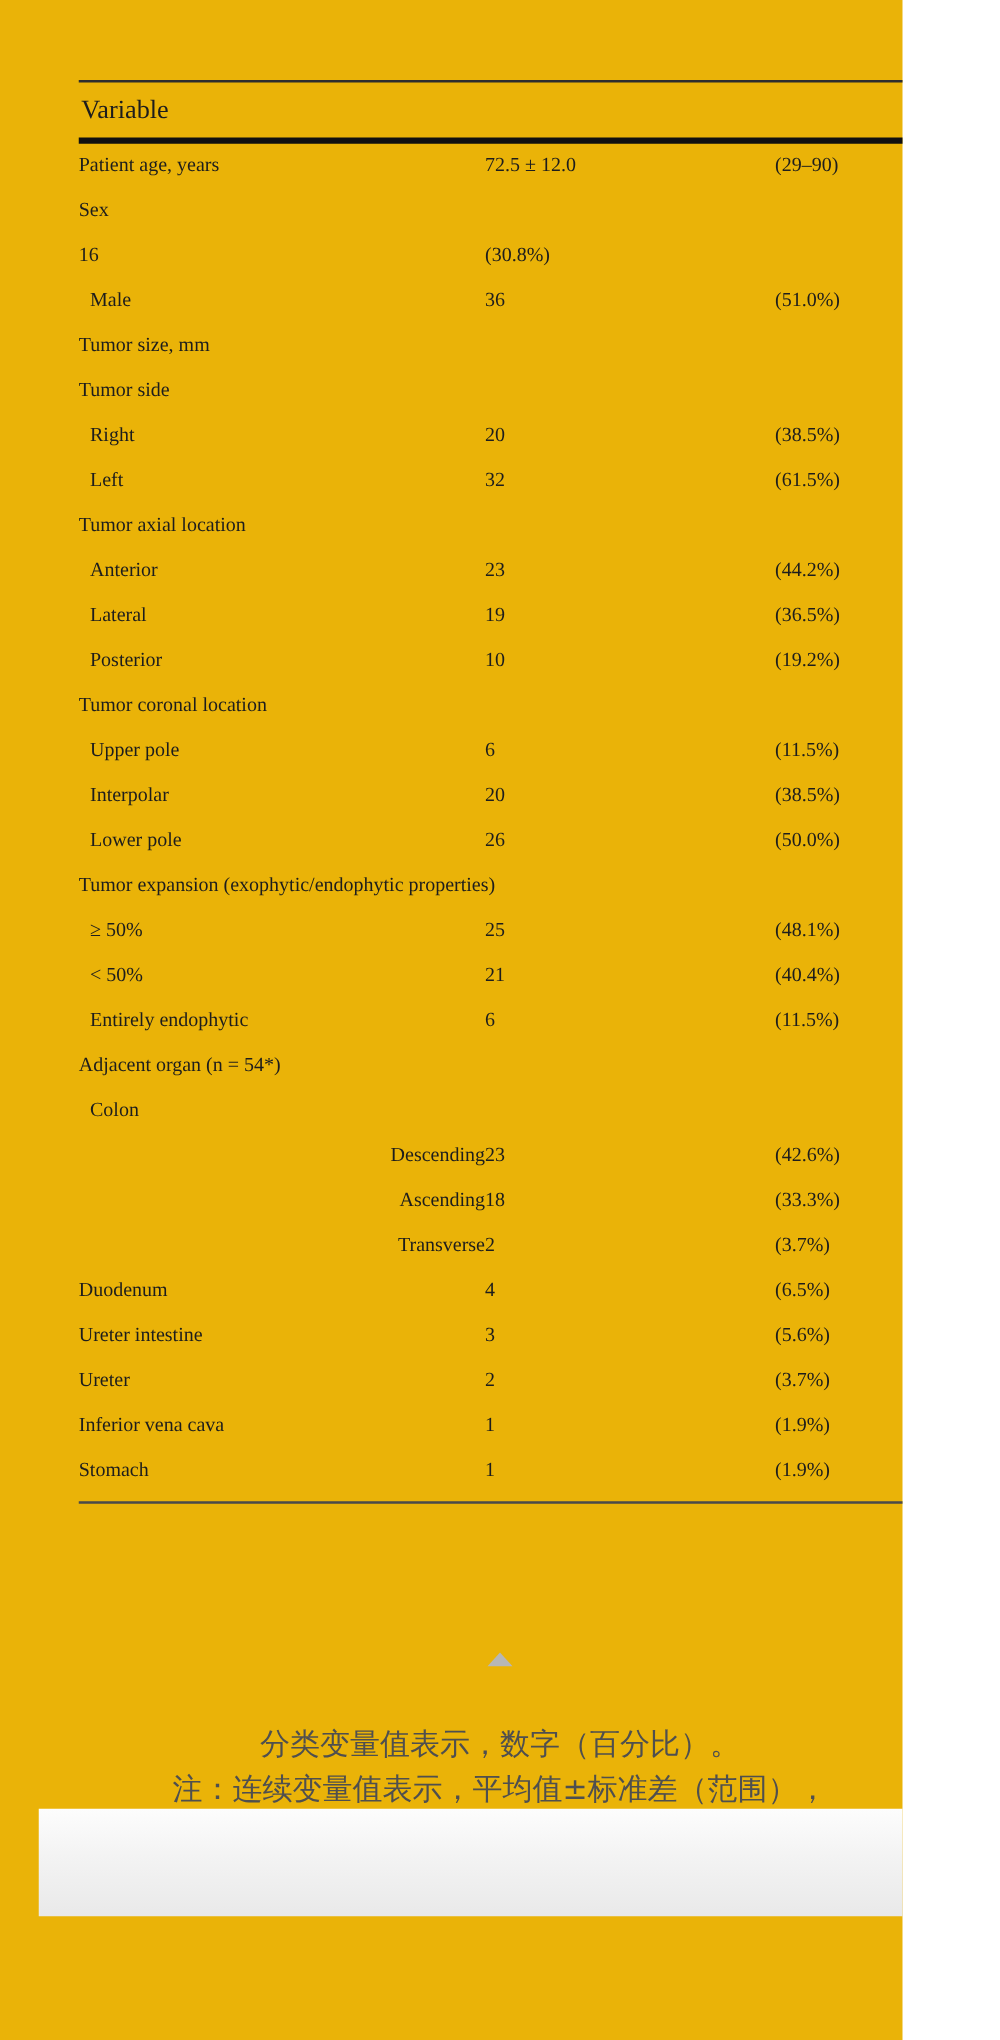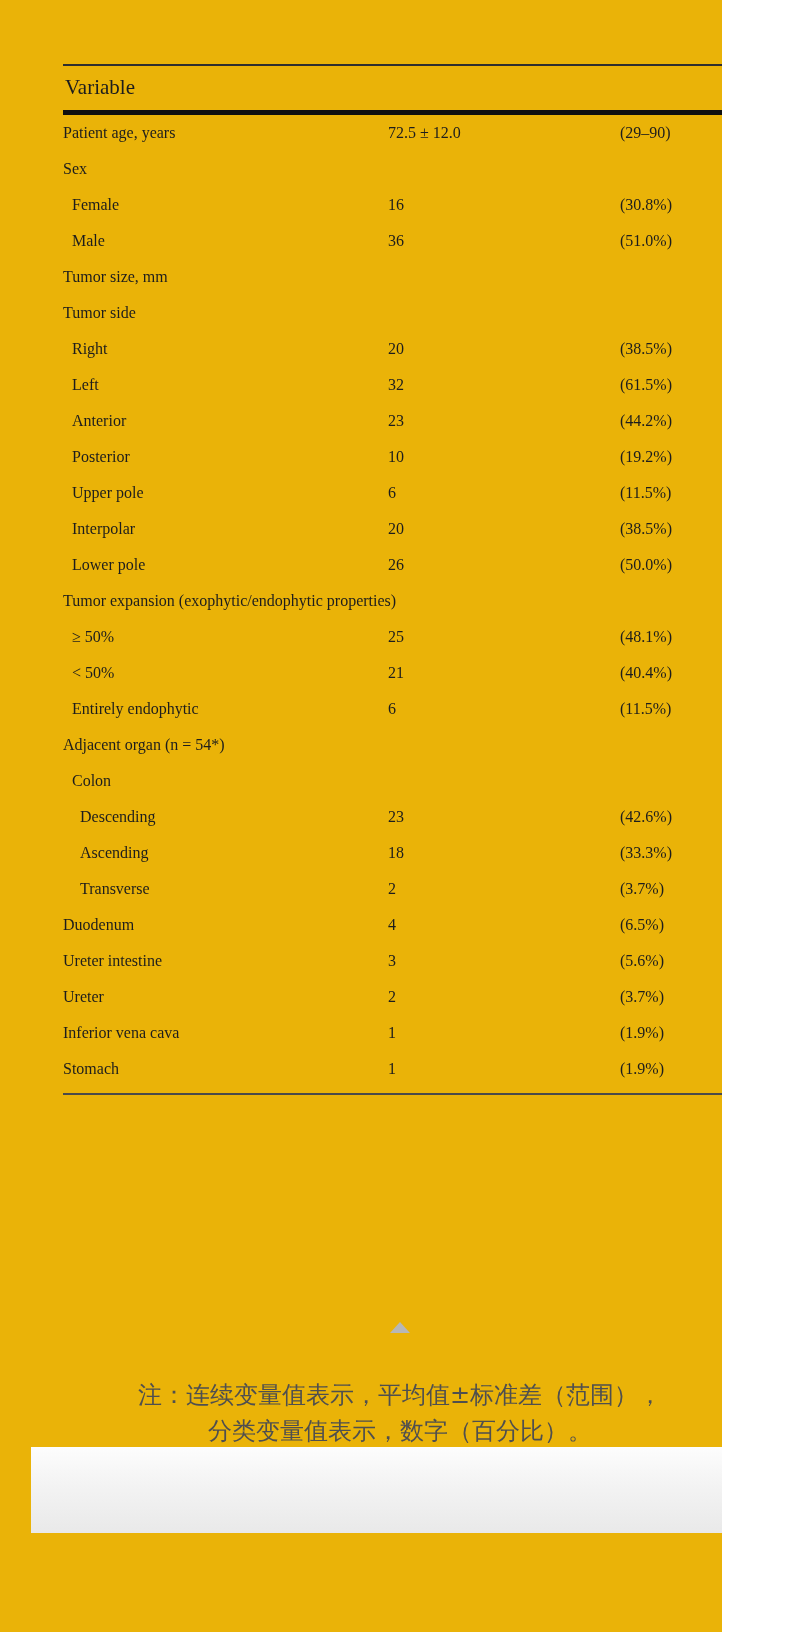--- a/index.html
+++ b/index.html
@@ -23,21 +23,21 @@
   }
   .t-row {
     display:grid;
     grid-template-columns:325px 232px 1fr;
     height:36px; line-height:36px;
     font-size:16px;
     white-space:nowrap;
   }
   .cell { overflow:visible; }
   .cell-label.ind-1 { padding-left:9px; }
-  .cell-label.ind-2 { padding-left:17px; }
+  .cell-label.ind-2 { padding-left:17px;text-align:right; }
   
   .collapse-triangle {
     position:absolute; left:390px; top:1322px;
     width:0; height:0; cursor:pointer;
     border-left:10px solid transparent;
     border-right:10px solid transparent;
     border-bottom:11px solid #b7b7b7;
   }
   
   .note {
@@ -68,21 +68,20 @@
           <span class="cell cell-label ind-0">Patient age, years</span>
           <span class="cell cell-value">72.5 ± 12.0</span>
           <span class="cell cell-percent">(29–90)</span>
         </div>
         <div class="t-row">
           <span class="cell cell-label ind-0">Sex</span>
           <span class="cell cell-value"></span>
           <span class="cell cell-percent"></span>
         </div>
         <div class="t-row">
-          <span class="cell cell-label ind-1">Female</span>
           <span class="cell cell-value">16</span>
           <span class="cell cell-percent">(30.8%)</span>
         </div>
         <div class="t-row">
           <span class="cell cell-label ind-1">Male</span>
           <span class="cell cell-value">36</span>
           <span class="cell cell-percent">(51.0%)</span>
         </div>
         <div class="t-row">
           <span class="cell cell-label ind-0">Tumor size, mm</span>
@@ -97,30 +96,45 @@
           <span class="cell cell-label ind-1">Right</span>
           <span class="cell cell-value">20</span>
           <span class="cell cell-percent">(38.5%)</span>
         </div>
         <div class="t-row">
           <span class="cell cell-label ind-1">Left</span>
           <span class="cell cell-value">32</span>
           <span class="cell cell-percent">(61.5%)</span>
         </div>
         <div class="t-row">
+          <span class="cell cell-label ind-0">Tumor axial location</span>
+          <span class="cell cell-value"></span>
+          <span class="cell cell-percent"></span>
+        </div>
+        <div class="t-row">
           <span class="cell cell-label ind-1">Anterior</span>
           <span class="cell cell-value">23</span>
           <span class="cell cell-percent">(44.2%)</span>
         </div>
         <div class="t-row">
+          <span class="cell cell-label ind-1">Lateral</span>
+          <span class="cell cell-value">19</span>
+          <span class="cell cell-percent">(36.5%)</span>
+        </div>
+        <div class="t-row">
           <span class="cell cell-label ind-1">Posterior</span>
           <span class="cell cell-value">10</span>
           <span class="cell cell-percent">(19.2%)</span>
         </div>
         <div class="t-row">
+          <span class="cell cell-label ind-0">Tumor coronal location</span>
+          <span class="cell cell-value"></span>
+          <span class="cell cell-percent"></span>
+        </div>
+        <div class="t-row">
           <span class="cell cell-label ind-1">Upper pole</span>
           <span class="cell cell-value">6</span>
           <span class="cell cell-percent">(11.5%)</span>
         </div>
         <div class="t-row">
           <span class="cell cell-label ind-1">Interpolar</span>
           <span class="cell cell-value">20</span>
           <span class="cell cell-percent">(38.5%)</span>
         </div>
         <div class="t-row">
@@ -197,19 +211,19 @@
           <span class="cell cell-label ind-0">Stomach</span>
           <span class="cell cell-value">1</span>
           <span class="cell cell-percent">(1.9%)</span>
         </div>
       </div>
   </section>
 
   <div class="collapse-triangle"></div>
 
   <div class="note">
+    <div class="note-line">分类变量值表示，数字（百分比）。</div>
     <div class="note-line">注：连续变量值表示，平均值±标准差（范围），</div>
-    <div class="note-line">分类变量值表示，数字（百分比）。</div>
   </div>
 
   <div class="gray-band"></div>
 
 </div>
 
 </body></html>

